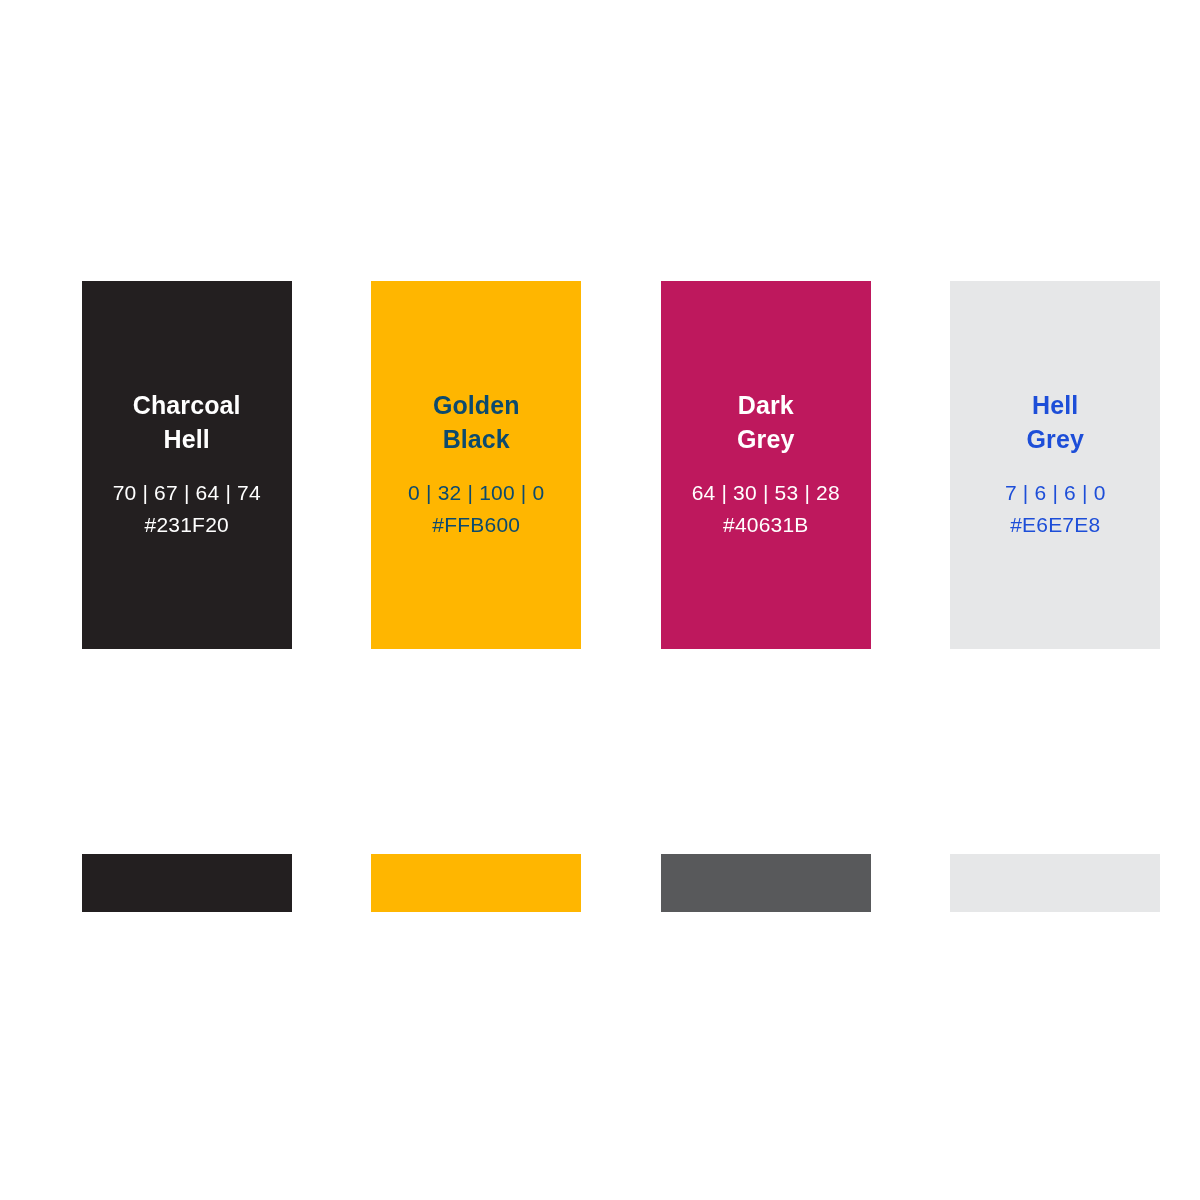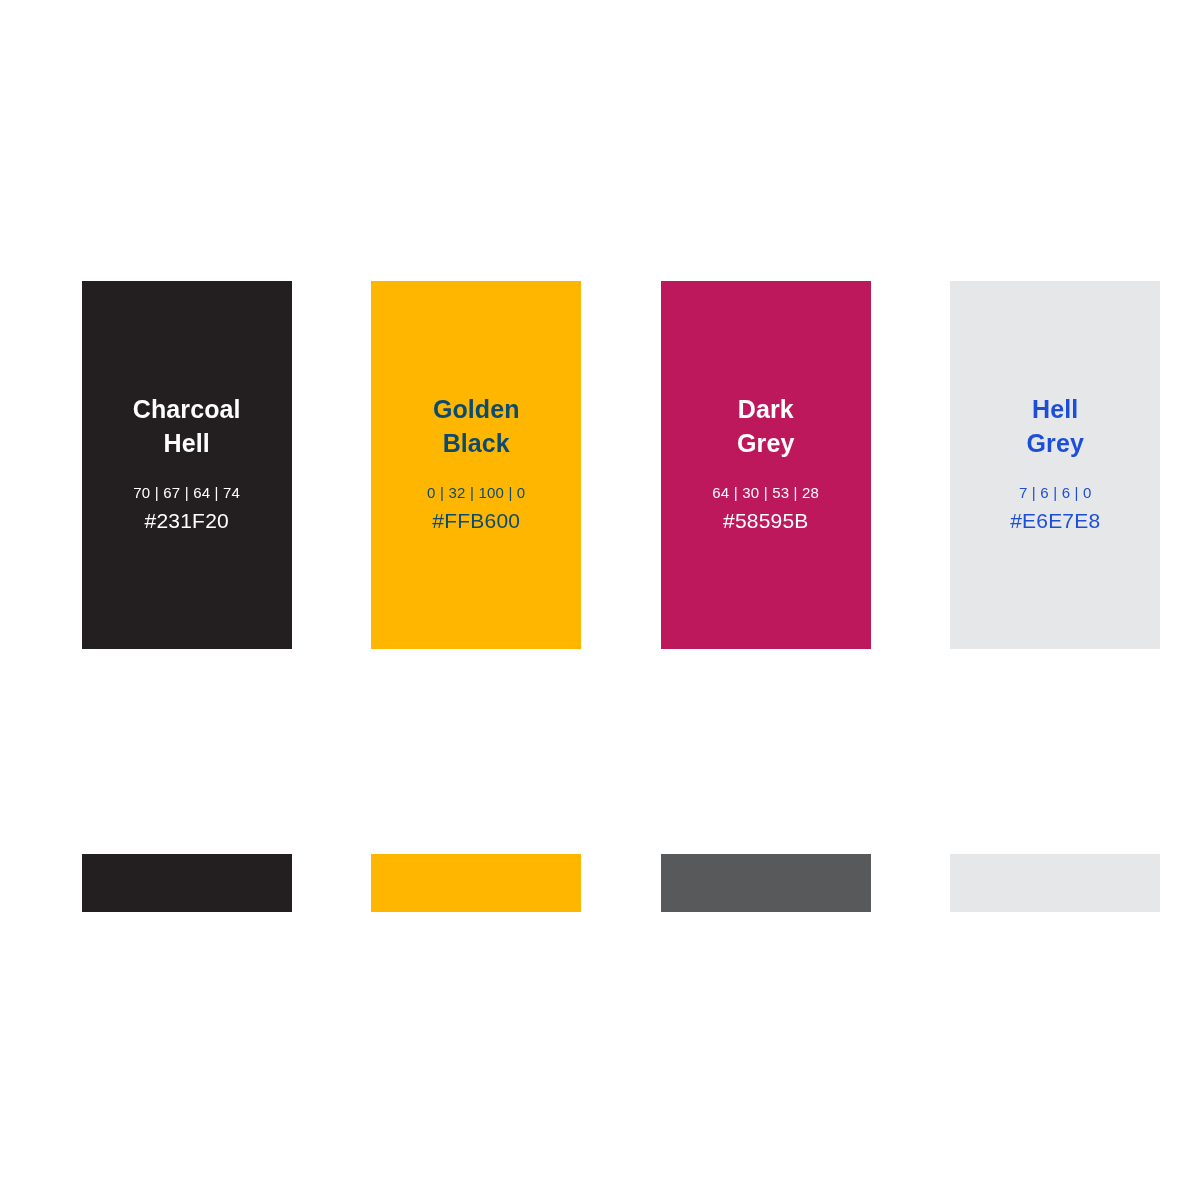--- a/index.html
+++ b/index.html
@@ -52,21 +52,21 @@
     font-weight: bold;
     line-height: 1.36;
     text-align: center;
     letter-spacing: 0.1px;
   }
   .card-name .line2 {
     display: block;
   }
   .card-cmyk {
     margin-top: 22px;
-    font-size: 15px;
+    font-size: 21px;
     line-height: 1.45;
     text-align: center;
     letter-spacing: 0.2px;
   }
   .card-hex {
     margin-top: 2px;
     font-size: 21px;
     line-height: 1.45;
     text-align: left;
     letter-spacing: 0.2px;
@@ -123,21 +123,21 @@
       </div>
     </div>
 
     <div class="swatch-col">
       <div class="card" style="background:#be185d;color:#FFFFFF;">
         <div class="card-name">
           <span>Dark</span>
           <span class="line2">Grey</span>
         </div>
         <div class="card-cmyk">64 | 30 | 53 | 28</div>
-        <div class="card-hex">#58595B</div>
+        <div class="card-hex">#40631B</div>
       </div>
     </div>
 
     <div class="swatch-col">
       <div class="card" style="background:#E6E7E8;color:#1d4ed8;">
         <div class="card-name">
           <span>Hell</span>
           <span class="line2">Grey</span>
         </div>
         <div class="card-cmyk">7 | 6 | 6 | 0</div>

